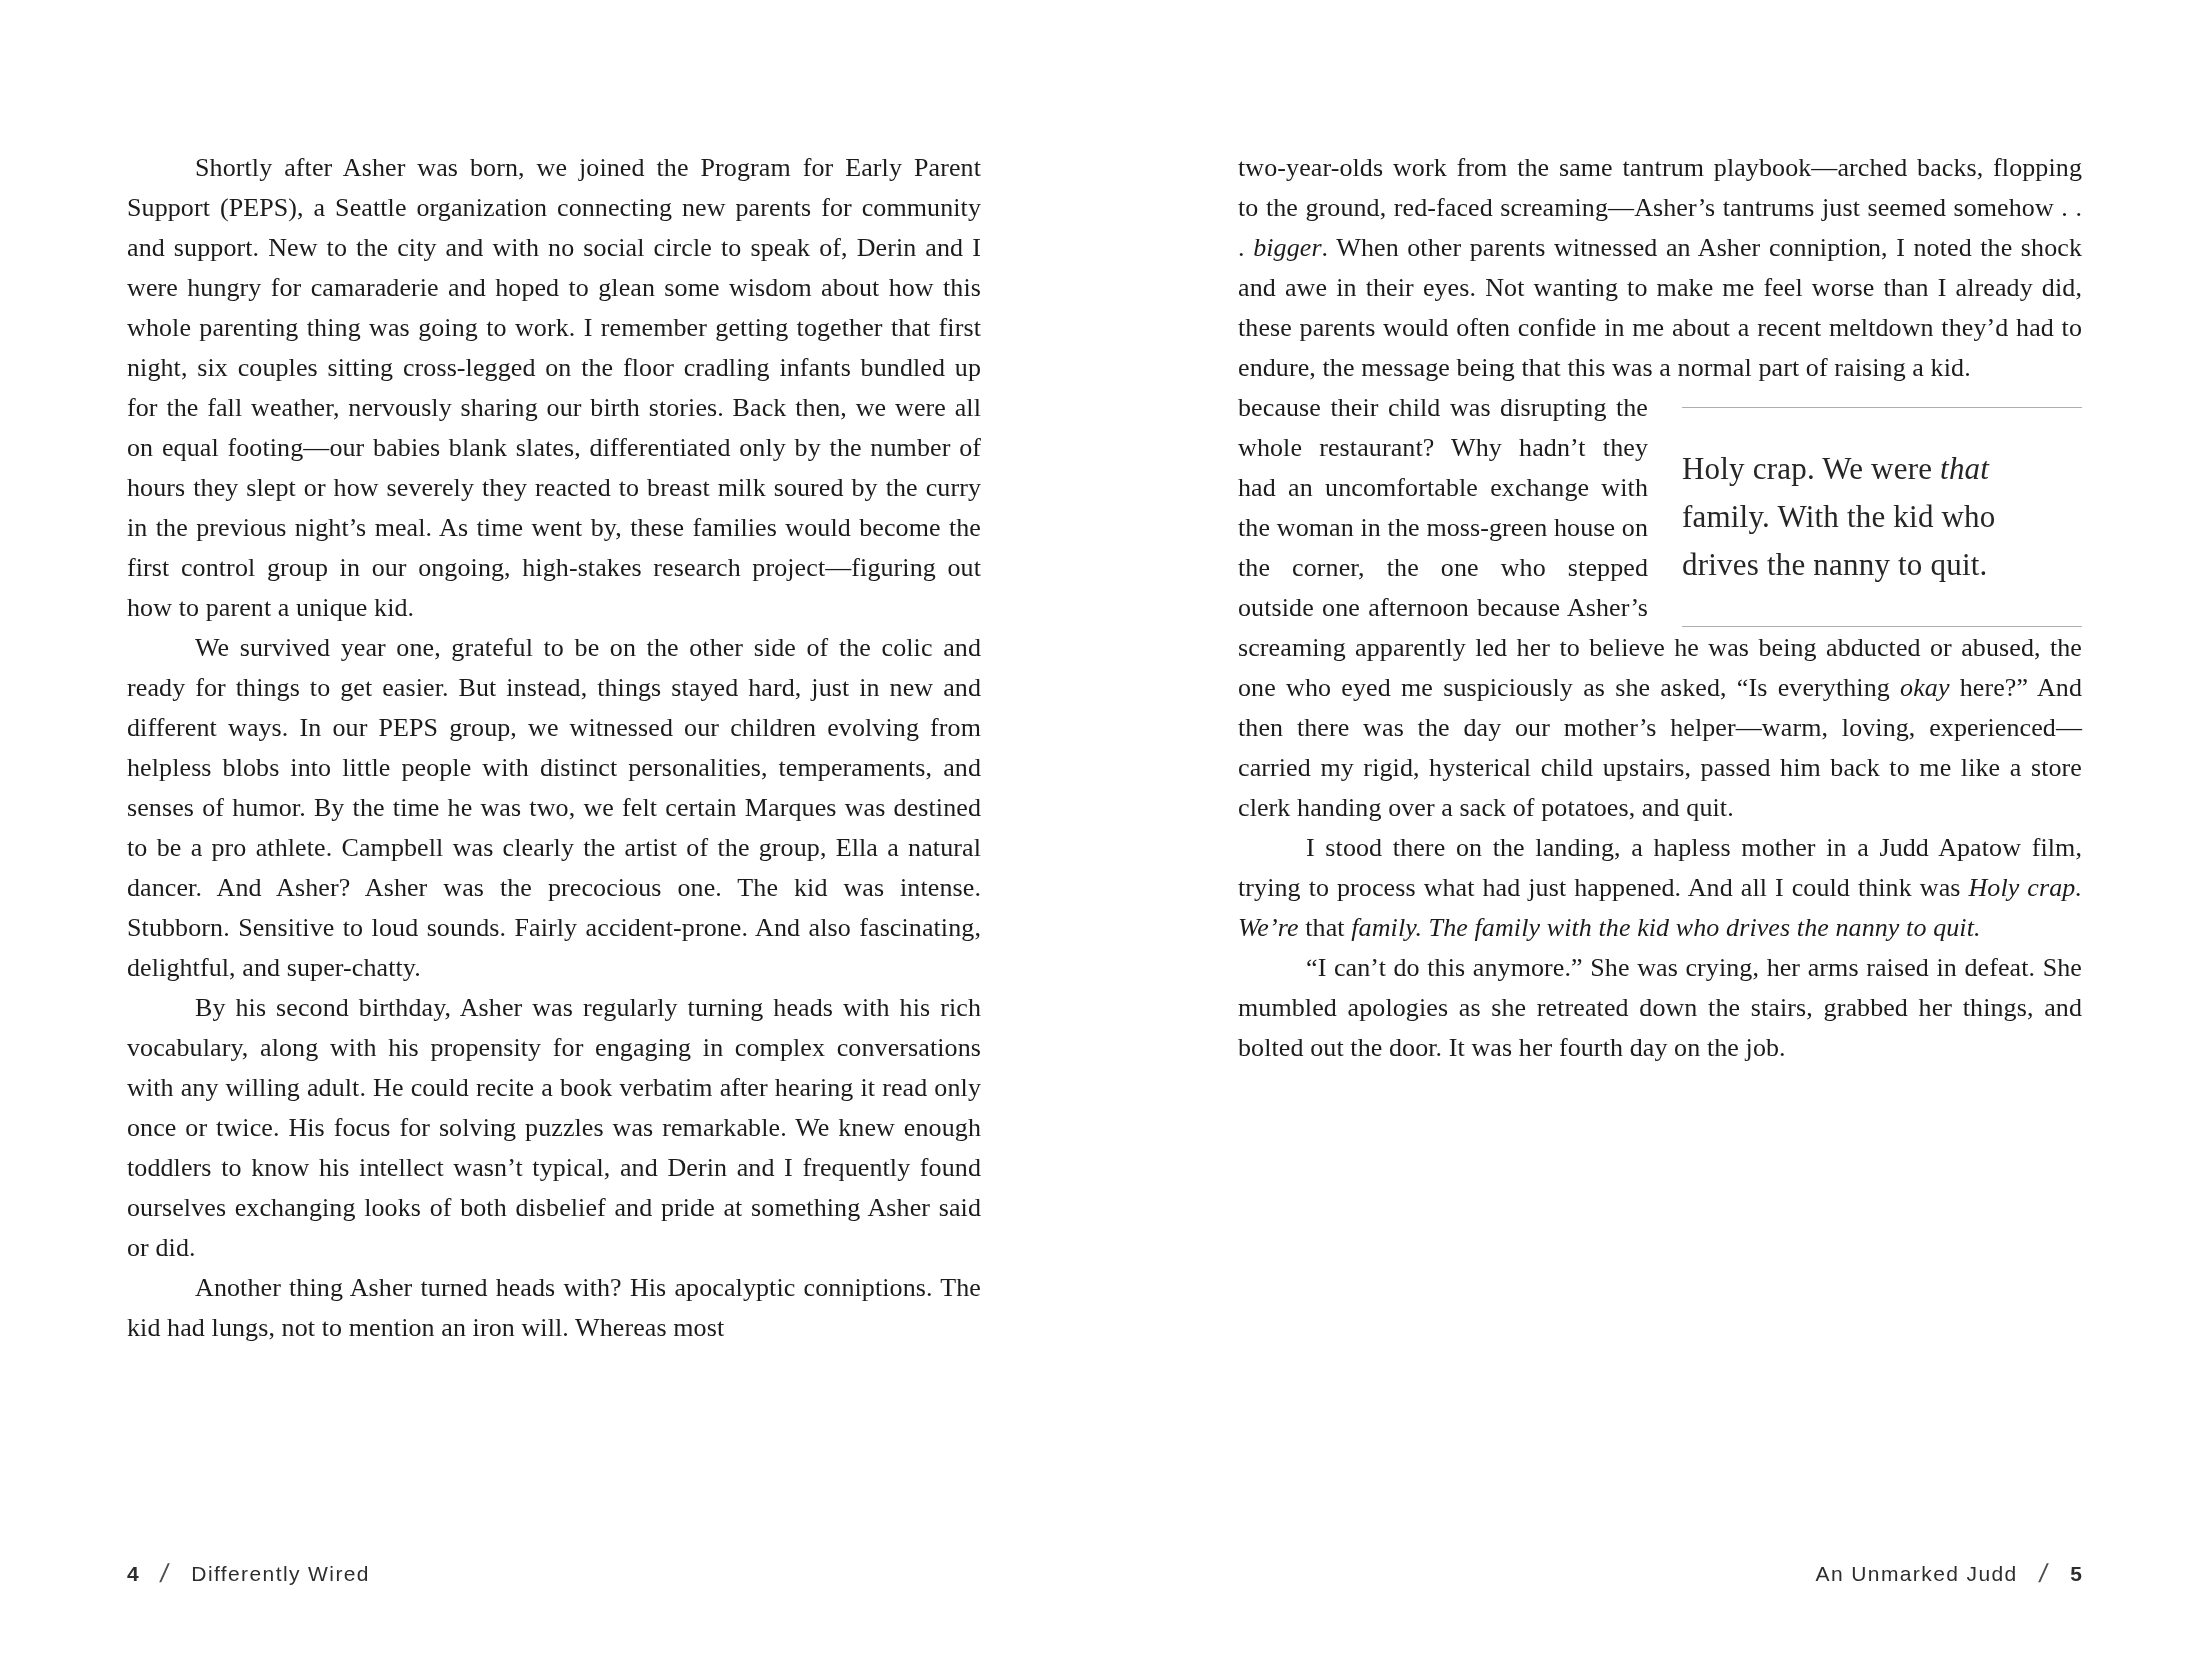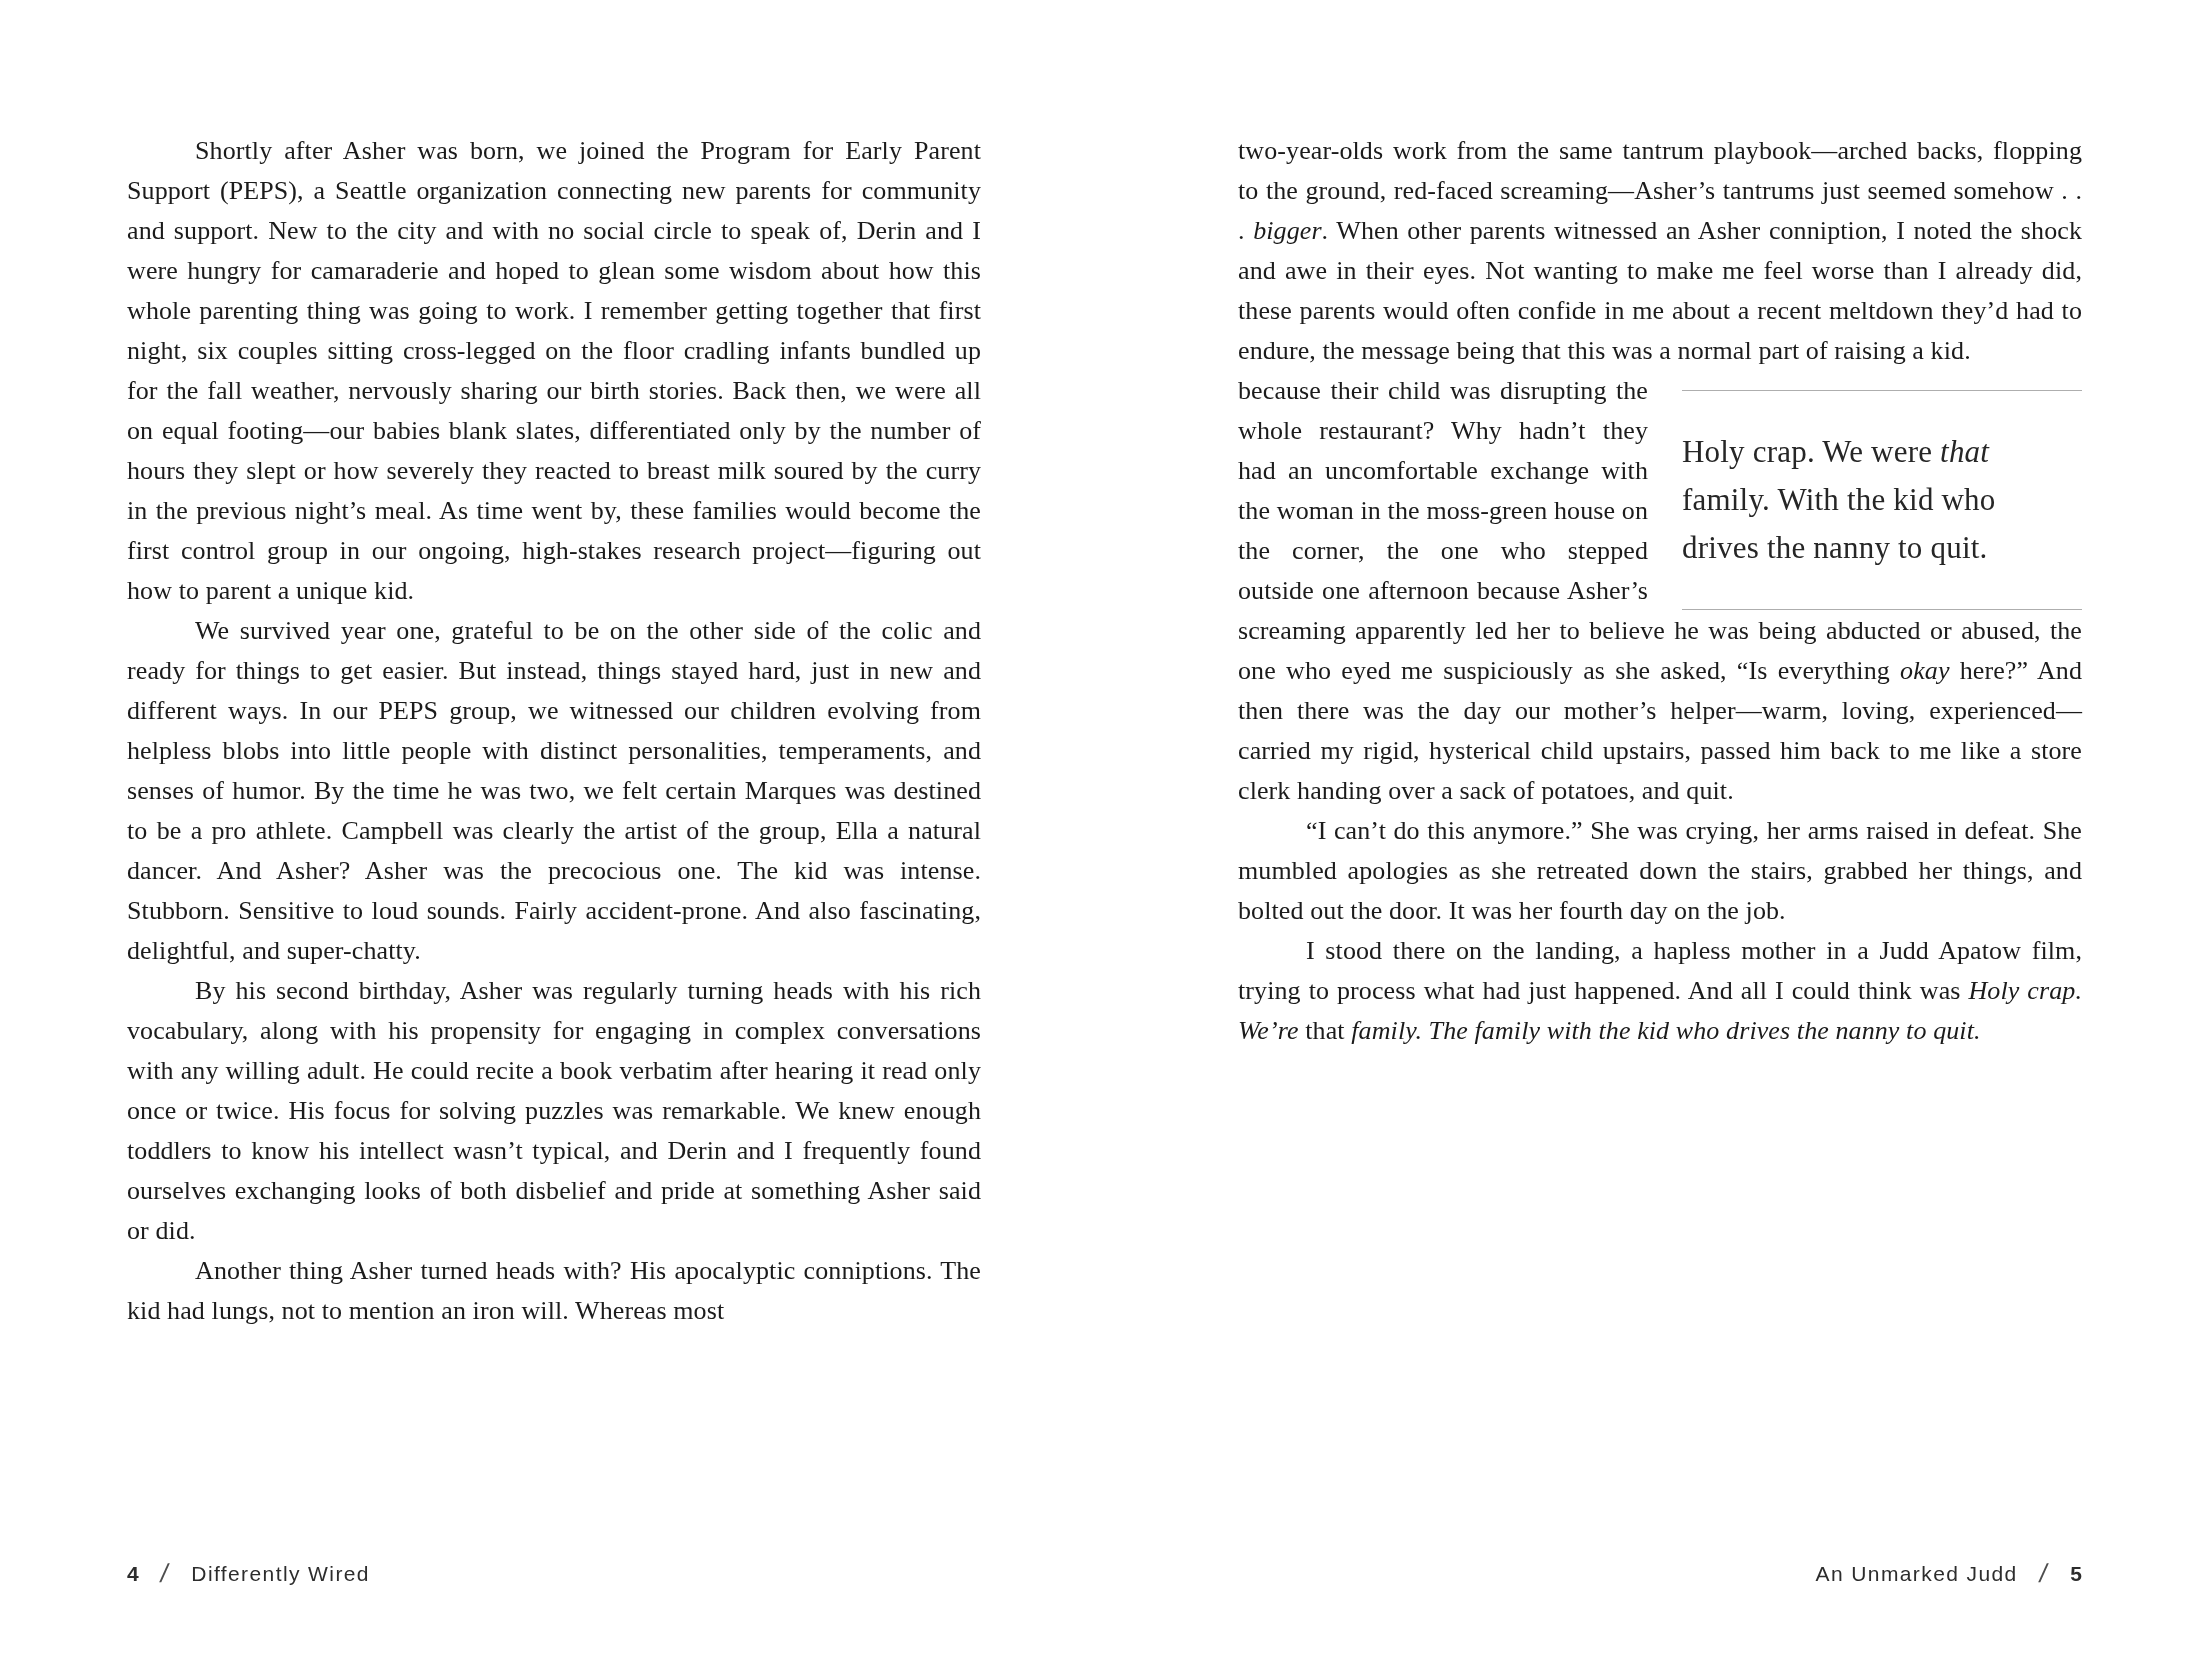--- a/index.html
+++ b/index.html
@@ -5,21 +5,21 @@
   * { margin: 0; padding: 0; box-sizing: border-box; }
   html, body { background: #ffffff; }
   body {
     width: 2205px; height: 1654px;
     position: relative;
     font-family: "Liberation Serif", serif;
     color: #1b1b1b;
   }
   .page-column {
     position: absolute;
-    top: 131px;
+    top: 148px;
     font-size: 26px;
     line-height: 40px;
     text-align: justify;
     letter-spacing: 0.1px;
   }
   .left-col  { left: 127px;  width: 854px; }
   .right-col { left: 1238px; width: 844px; }
   .page-column p { text-indent: 68px; }
   .page-column p.no-indent { text-indent: 0; }
   .force-last { text-align-last: justify; }
@@ -74,23 +74,23 @@
     <p>By his second birthday, Asher was regularly turning heads with his rich vocabulary, along with his propensity for engaging in complex conversations with any willing adult. He could recite a book verbatim after hearing it read only once or twice. His focus for solving puzzles was remarkable. We knew enough toddlers to know his intellect wasn’t typical, and Derin and I frequently found ourselves exchanging looks of both disbelief and pride at something Asher said or did.</p>
     <p>Another thing Asher turned heads with? His apocalyptic conniptions. The kid had lungs, not to mention an iron will. Whereas most</p>
   </section>
 
   <section class="page-column right-col">
     <p class="no-indent"><span>two-year-olds work from the same tantrum playbook—arched backs, flopping to the ground, red-faced screaming—Asher’s tantrums just seemed somehow . . . </span><em>bigger</em><span>. When other parents witnessed an Asher conniption, I noted the shock and awe in their eyes. Not wanting to make me feel worse than I already did, these parents would often confide in me about a recent meltdown they’d had to endure, the message being that this was a normal part of raising a kid.</span></p>
 
 
     <p class="no-indent"><span class="pullquote"><span>Holy crap. We were </span><em>that</em><span> family. With the kid who drives the nanny to quit.</span></span><span>because their child was disrupting the whole restaurant? Why hadn’t they had an uncomfortable exchange with the woman in the moss-green house on the corner, the one who stepped outside one afternoon because Asher’s screaming apparently led her to believe he was being abducted or abused, the one who eyed me suspiciously as she asked, “Is everything </span><em>okay</em><span> here?” And then there was the day our mother’s helper—warm, loving, experienced—carried my rigid, hysterical child upstairs, passed him back to me like a store clerk handing over a sack of potatoes, and quit.</span></p>
 
+    <p><span>I stood there on the landing, a hapless mother in a Judd Apatow film, trying to process what had just happened. And all I could think was </span><em>Holy crap. We’re </em><span>that </span><em>family. The family with the kid who drives the nanny to quit.</em></p>
+
     <p>“I can’t do this anymore.” She was crying, her arms raised in defeat. She mumbled apologies as she retreated down the stairs, grabbed her things, and bolted out the door. It was her fourth day on the job.</p>
-
-    <p><span>I stood there on the landing, a hapless mother in a Judd Apatow film, trying to process what had just happened. And all I could think was </span><em>Holy crap. We’re </em><span>that </span><em>family. The family with the kid who drives the nanny to quit.</em></p>
 
   </section>
 
   <footer class="page-footer footer-left">
     <span class="page-num">4</span><span class="footer-slash">/</span><span class="running-head">Differently Wired</span>
   </footer>
 
   <footer class="page-footer footer-right">
     <span class="running-head">An Unmarked Judd</span><span class="footer-slash">/</span><span class="page-num">5</span>
   </footer>

